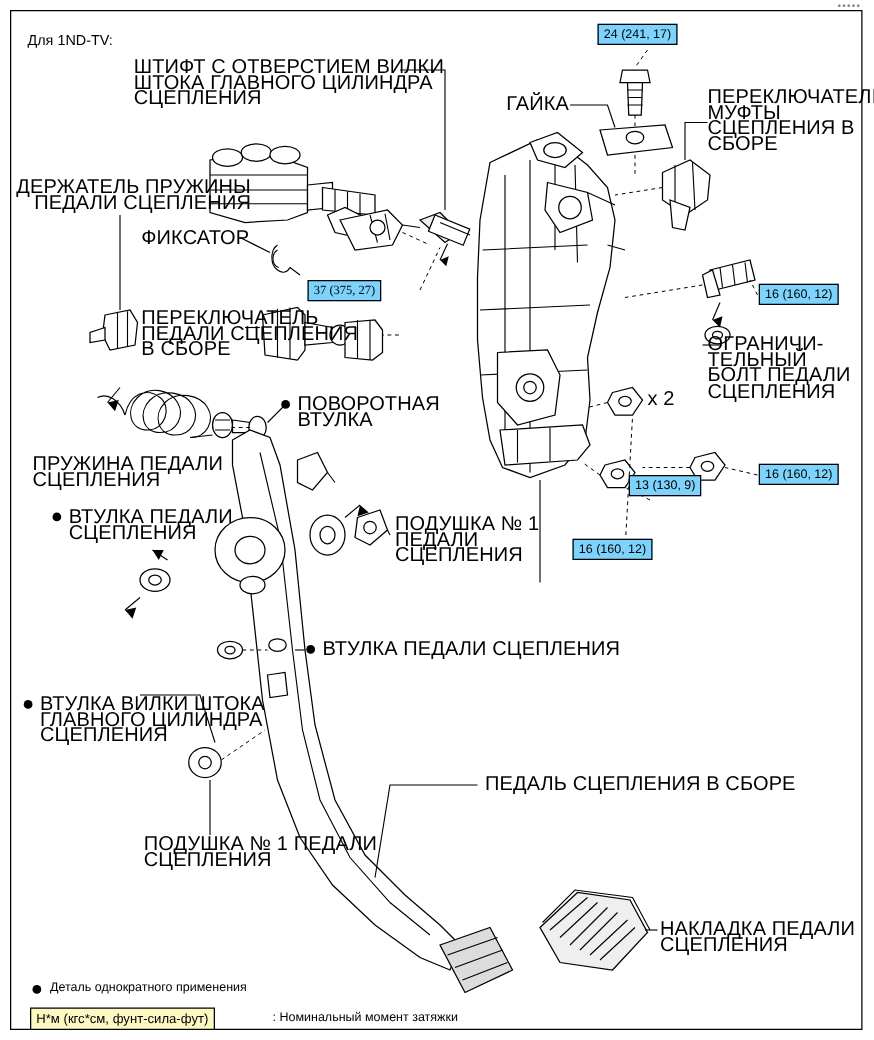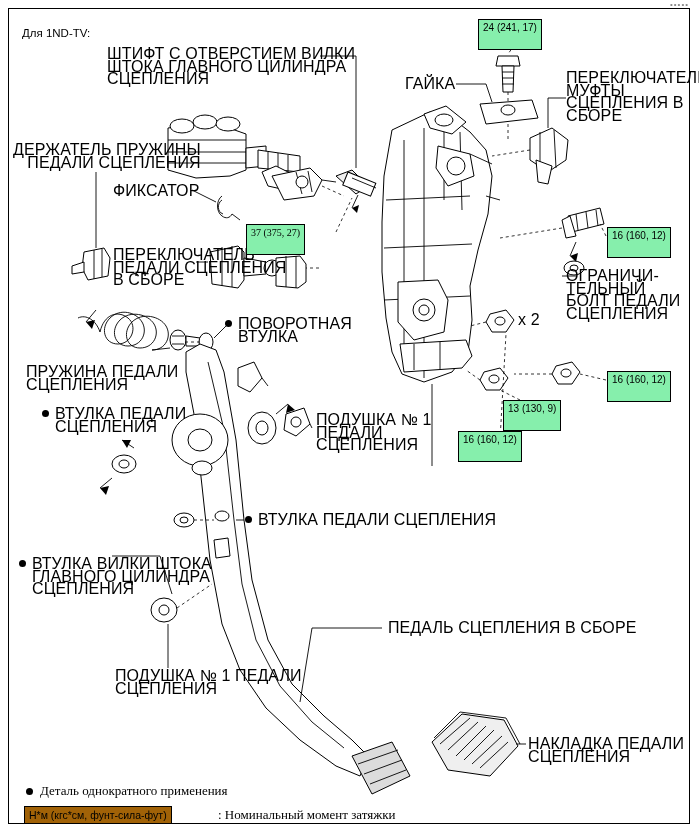--- a/index.html
+++ b/index.html
@@ -33,48 +33,47 @@
     line-height: 12.5px;
     letter-spacing: 0.1px;
     white-space: pre-line;
     color: #000;
   }
   .torque {
     position: absolute;
     font-size: 10px;
     line-height: 11px;
     border: 1px solid #000;
-    background: #86efac;
-    padding: 2px 4px 16px 4px;
+    background: #7dd3fc;
+    padding: 2px 4px 2px 4px;
     white-space: nowrap;
   }
   .title {
     position: absolute;
     font-size: 11.5px;
     font-weight: normal;
   }
   .bullet {
     position: absolute;
     width: 7px;
     height: 7px;
     border-radius: 50%;
     background: #000;
   }
   .footnote {
     position: absolute;
-    font-size: 13px;
+    font-size: 10px;
     line-height: 13px;
-    font-family: Liberation Serif, serif;
   }
   .footbox {
     position: absolute;
     font-size: 10.5px;
     border: 1px solid #000;
     padding: 2px 4px;
-    background: #a16207;
+    background: #fef9c3;
     white-space: nowrap;
   }
   .corner {
     position: absolute;
     right: 10px;
     top: 0px;
     font-size: 8px;
     color: #888;
     letter-spacing: 1px;
   }
@@ -348,21 +347,21 @@
 БОЛТ ПЕДАЛИ
 СЦЕПЛЕНИЯ</div>
   <div class="lbl" style="left:388px; top:622px;">ПЕДАЛЬ СЦЕПЛЕНИЯ В СБОРЕ</div>
   <div class="lbl" style="left:528px; top:738px;">НАКЛАДКА ПЕДАЛИ
 СЦЕПЛЕНИЯ</div>
 
   <div class="torque" style="left:478px; top:19px;">24 (241, 17)</div>
   <div class="torque" style="left:246px; top:224px;font-family:Liberation Serif, serif;">37 (375, 27)</div>
   <div class="torque" style="left:607px; top:227px;">16 (160, 12)</div>
   <div class="torque" style="left:607px; top:371px;">16 (160, 12)</div>
-  <div class="torque" style="left:503px; top:400px;">13 (130, 9)</div>
+  <div class="torque" style="left:503px; top:380px;">13 (130, 9)</div>
   <div class="torque" style="left:458px; top:431px;">16 (160, 12)</div>
 
   <div class="lbl" style="left:518px; top:314px;">x 2</div>
 
   <div class="bullet" style="left:26px; top:788px;"></div>
   <div class="footnote" style="left:40px; top:784px;">Деталь однократного применения</div>
   <div class="footbox" style="left:24px; top:806px;">Н*м (кгс*см, фунт-сила-фут)</div>
   <div class="footnote" style="left:218px; top:808px;">: Номинальный момент затяжки</div>
 
 </div>

